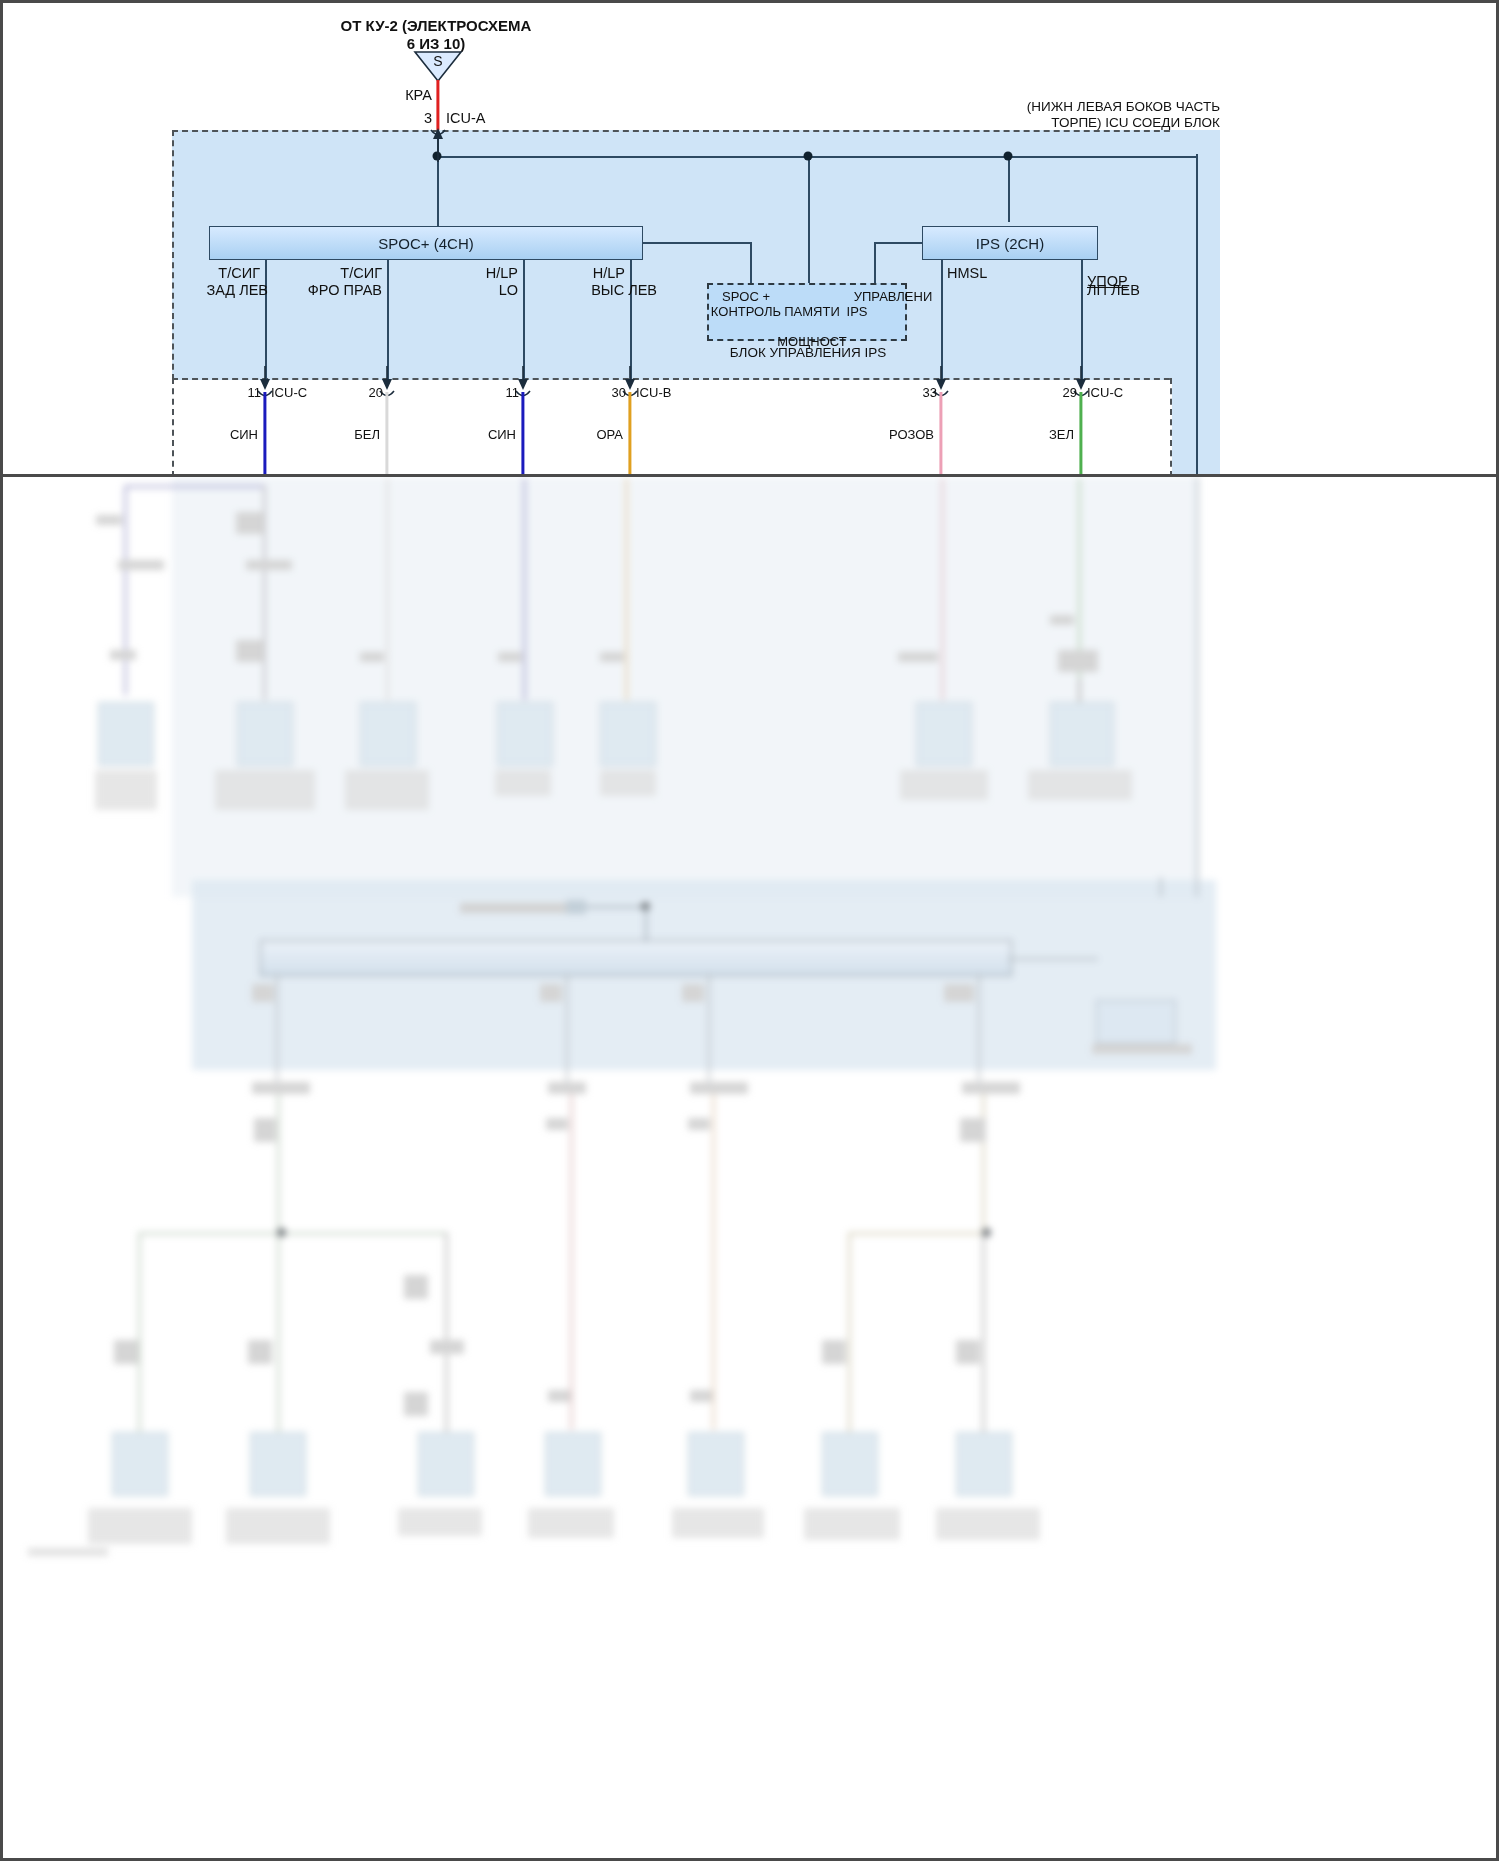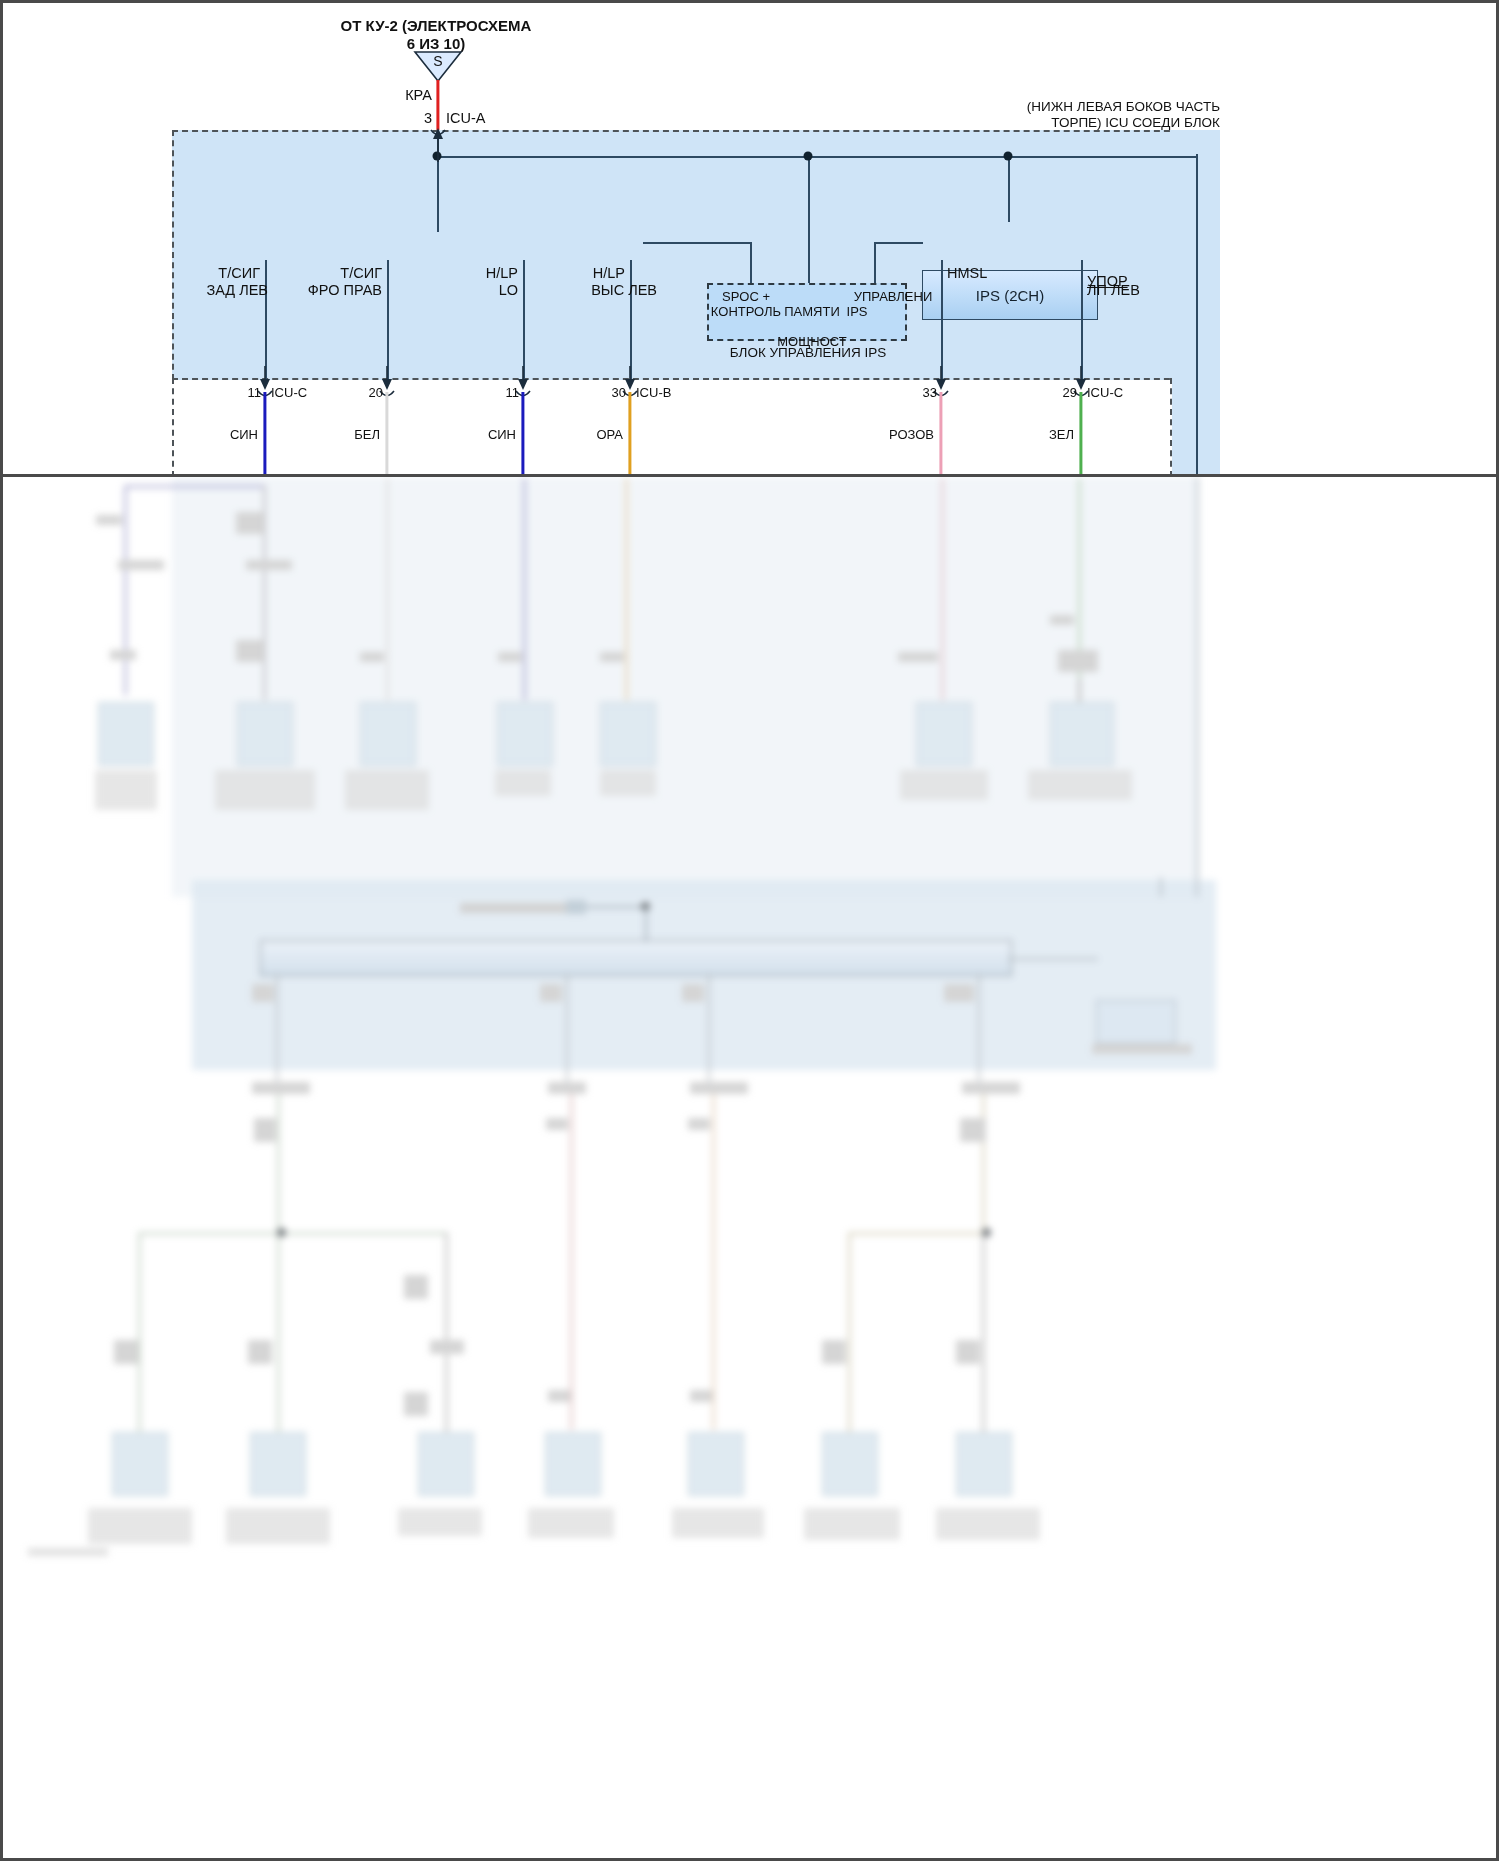--- a/index.html
+++ b/index.html
@@ -76,22 +76,23 @@
     <div class="dot" style="left:437px;top:156px;"></div>
     <div class="dot" style="left:808px;top:156px;"></div>
     <div class="dot" style="left:1008px;top:156px;"></div>
 
     <svg class="arrow" style="left:428px;top:128px;width:22px;height:34px;">
       <line x1="10" y1="34" x2="10" y2="6" stroke="#1c2d3d" stroke-width="1.6"></line>
       <polygon points="10,0 5,11 15,11" fill="#1c2d3d"></polygon>
       <path d="M3 2 q7 9 14 0" fill="none" stroke="#1c2d3d" stroke-width="1.6"></path>
     </svg>
 
-
-    <div class="modbox" style="left:922px;top:226px;width:176px;height:50px;margin-top:44px;">IPS (2CH)</div>
+    <div class="modbox" style="left:209px;top:226px;width:434px;height:34px;">SPOC+ (4CH)</div>
+
+    <div class="modbox" style="left:922px;top:226px;width:176px;height:34px;">IPS (2CH)</div>
 
     <div class="ln lnv" style="left:265px;top:260px;height:120px;"></div>
     <div class="ln lnv" style="left:387px;top:260px;height:120px;"></div>
     <div class="ln lnv" style="left:523px;top:260px;height:120px;"></div>
     <div class="ln lnv" style="left:630px;top:260px;height:120px;"></div>
 
     <div class="ln lnh" style="left:643px;top:242px;width:108px;"></div>
     <div class="ln lnv" style="left:750px;top:242px;height:41px;"></div>
 
     <div class="ln lnh" style="left:874px;top:242px;width:49px;"></div>

